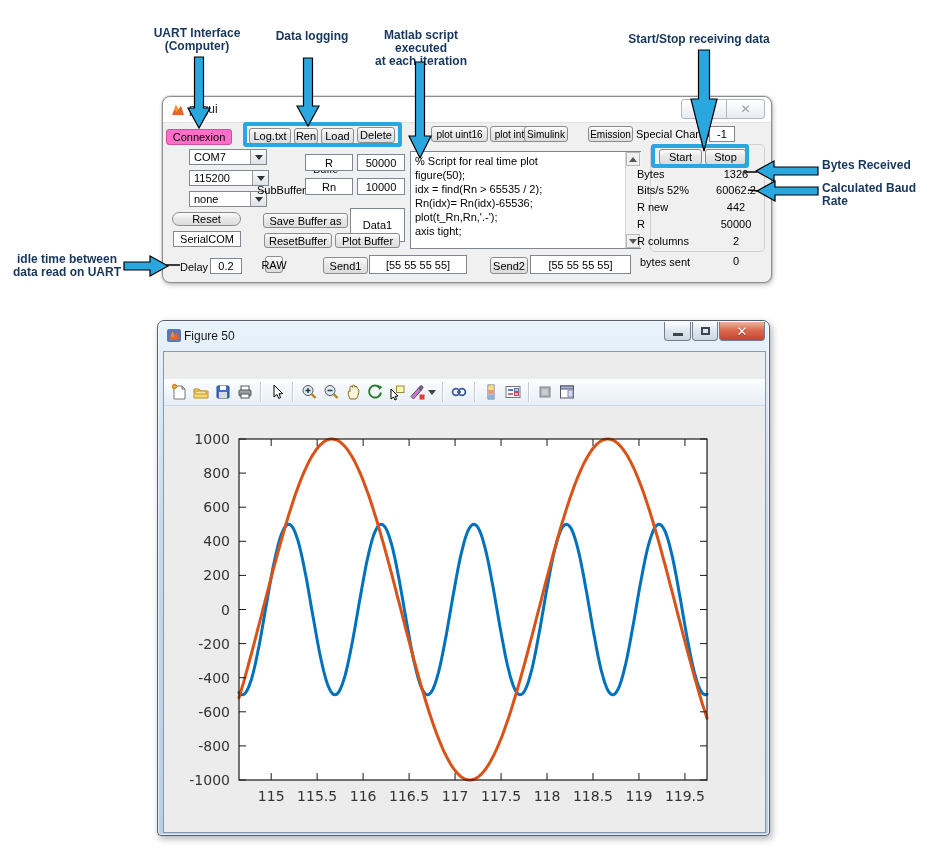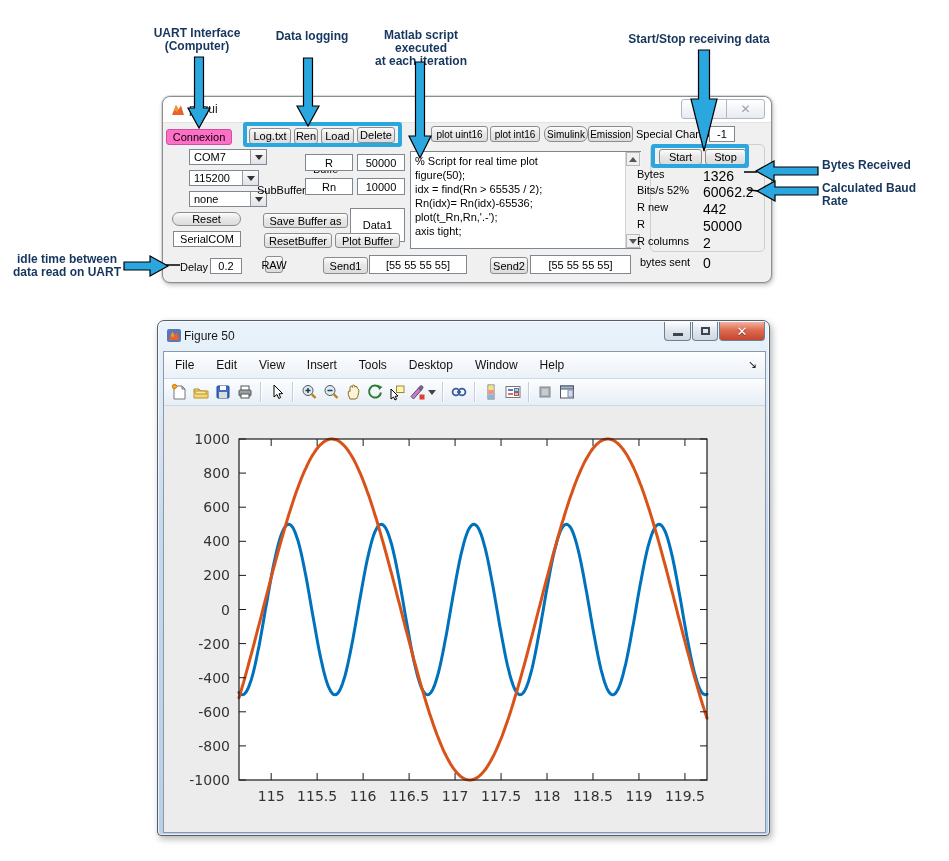--- a/index.html
+++ b/index.html
@@ -62,21 +62,21 @@
        display:flex;align-items:center;padding-left:4px;box-sizing:border-box;}
   .tbtn{width:22px;height:22px;display:flex;align-items:center;justify-content:center;flex:0 0 auto;}
   .tsep{width:1px;height:20px;background:#c3cedb;margin:0 4px;flex:0 0 auto;border-right:1px solid #fff;}
   
   .script{position:absolute;background:#fff;border:1px solid #7f8790;box-sizing:border-box;
        font-size:11px;line-height:14px;white-space:pre-wrap;padding:2px 18px 2px 4px;color:#000;overflow:hidden;}
   .sbar{position:absolute;width:15px;background:#f2f2f2;border-left:1px solid #d5d5d5;}
   .sbtn{position:absolute;left:0;width:14px;height:14px;background:#f0f0f0;border:1px solid #b9b9b9;
        display:flex;align-items:center;justify-content:center;box-sizing:border-box;}
   .statlabel{position:absolute;font-size:11px;color:#000;}
-  .statvalue{position:absolute;font-size:14px;color:#000;}
+  .statvalue{position:absolute;font-size:11px;color:#000;text-align:center;}
   svg{display:block;}
 </style>
 </head>
 <body>
 
 <div class="page">
 
   <div class="ann" style="left:148px;top:27px;width:98px;">UART Interface
 (Computer)</div>
   <div class="ann" style="left:268px;top:30px;width:88px;">Data logging</div>
@@ -103,32 +103,32 @@
       </div>
     </div>
 
     <div class="btn" style="left:3px;top:32px;width:66px;height:16px;background:#ff6ec7;border-color:#d14fa2;">Connexion</div>
     <div class="btn" style="left:86px;top:31px;width:42px;height:16px;">Log.txt</div>
     <div class="btn" style="left:131px;top:31px;width:24px;height:16px;">Ren</div>
     <div class="btn" style="left:158px;top:31px;width:33px;height:16px;">Load</div>
     <div class="btn" style="left:194px;top:30px;width:38px;height:16px;">Delete</div>
     <div class="btn" style="left:268px;top:29px;width:57px;height:16px;font-size:10px;">plot uint16</div>
     <div class="btn" style="left:327px;top:29px;width:50px;height:16px;font-size:10px;">plot int16</div>
-    <div class="btn" style="left:381px;top:29px;width:44px;height:16px;font-size:10px;border-radius:7px;">Simulink</div>
+    <div class="btn" style="left:361px;top:29px;width:44px;height:16px;font-size:10px;">Simulink</div>
     <div class="btn" style="left:425px;top:29px;width:45px;height:16px;font-size:10px;">Emission</div>
     <div class="label" style="left:473px;top:31px;">Special Channel</div>
     <div class="field" style="left:546px;top:29px;width:26px;height:16px;">-1</div>
 
     <div class="combo" style="left:3px;top:52px;width:78px;height:16px;">
       <div class="txt">COM7</div>
       <div class="dd">
           <div class="tri-down"></div>
         </div>
     </div>
-    <div class="combo" style="left:3px;top:73px;width:70px;height:16px;">
+    <div class="combo" style="left:3px;top:73px;width:80px;height:16px;">
       <div class="txt">115200</div>
       <div class="dd">
           <div class="tri-down"></div>
         </div>
     </div>
     <div class="combo" style="left:3px;top:94px;width:78px;height:16px;">
       <div class="txt">none</div>
       <div class="dd">
           <div class="tri-down"></div>
         </div>
@@ -204,31 +204,20 @@
       </div>
       <div class="figbtn" style="left:534px;width:26px;">
         <div style="width:9px;height:8px;border:2px solid #3c4650;box-sizing:border-box;"></div>
       </div>
       <div class="figbtn close" style="left:561px;width:46px;">
         <div style="color:#fff;font-weight:bold;font-size:13px;text-shadow:0 1px 1px rgba(0,0,0,.45);">✕</div>
       </div>
     </div>
 
     <div class="figinner">
-      <div class="menubar">
-        <div class="menuitem">File</div>
-        <div class="menuitem">Edit</div>
-        <div class="menuitem">View</div>
-        <div class="menuitem">Insert</div>
-        <div class="menuitem">Tools</div>
-        <div class="menuitem">Desktop</div>
-        <div class="menuitem">Window</div>
-        <div class="menuitem">Help</div>
-        <div class="abs" style="right:8px;top:6px;font-size:11px;color:#222;">↘</div>
-      </div>
 
       <div class="toolbar">
         <div class="tbtn">
             <svg width="18" height="18" viewBox="0 0 18 18">
               <path d="M4 3 h8 l3 3 v10 H4z" fill="#fff" stroke="#777"></path>
               <path d="M12 3 l3 3 h-3z" fill="#dcdcdc" stroke="#777"></path>
               <circle cx="4.5" cy="3.5" r="2.2" fill="#f6a623" stroke="#c97f10"></circle>
             </svg>
           </div>
         <div class="tbtn">

